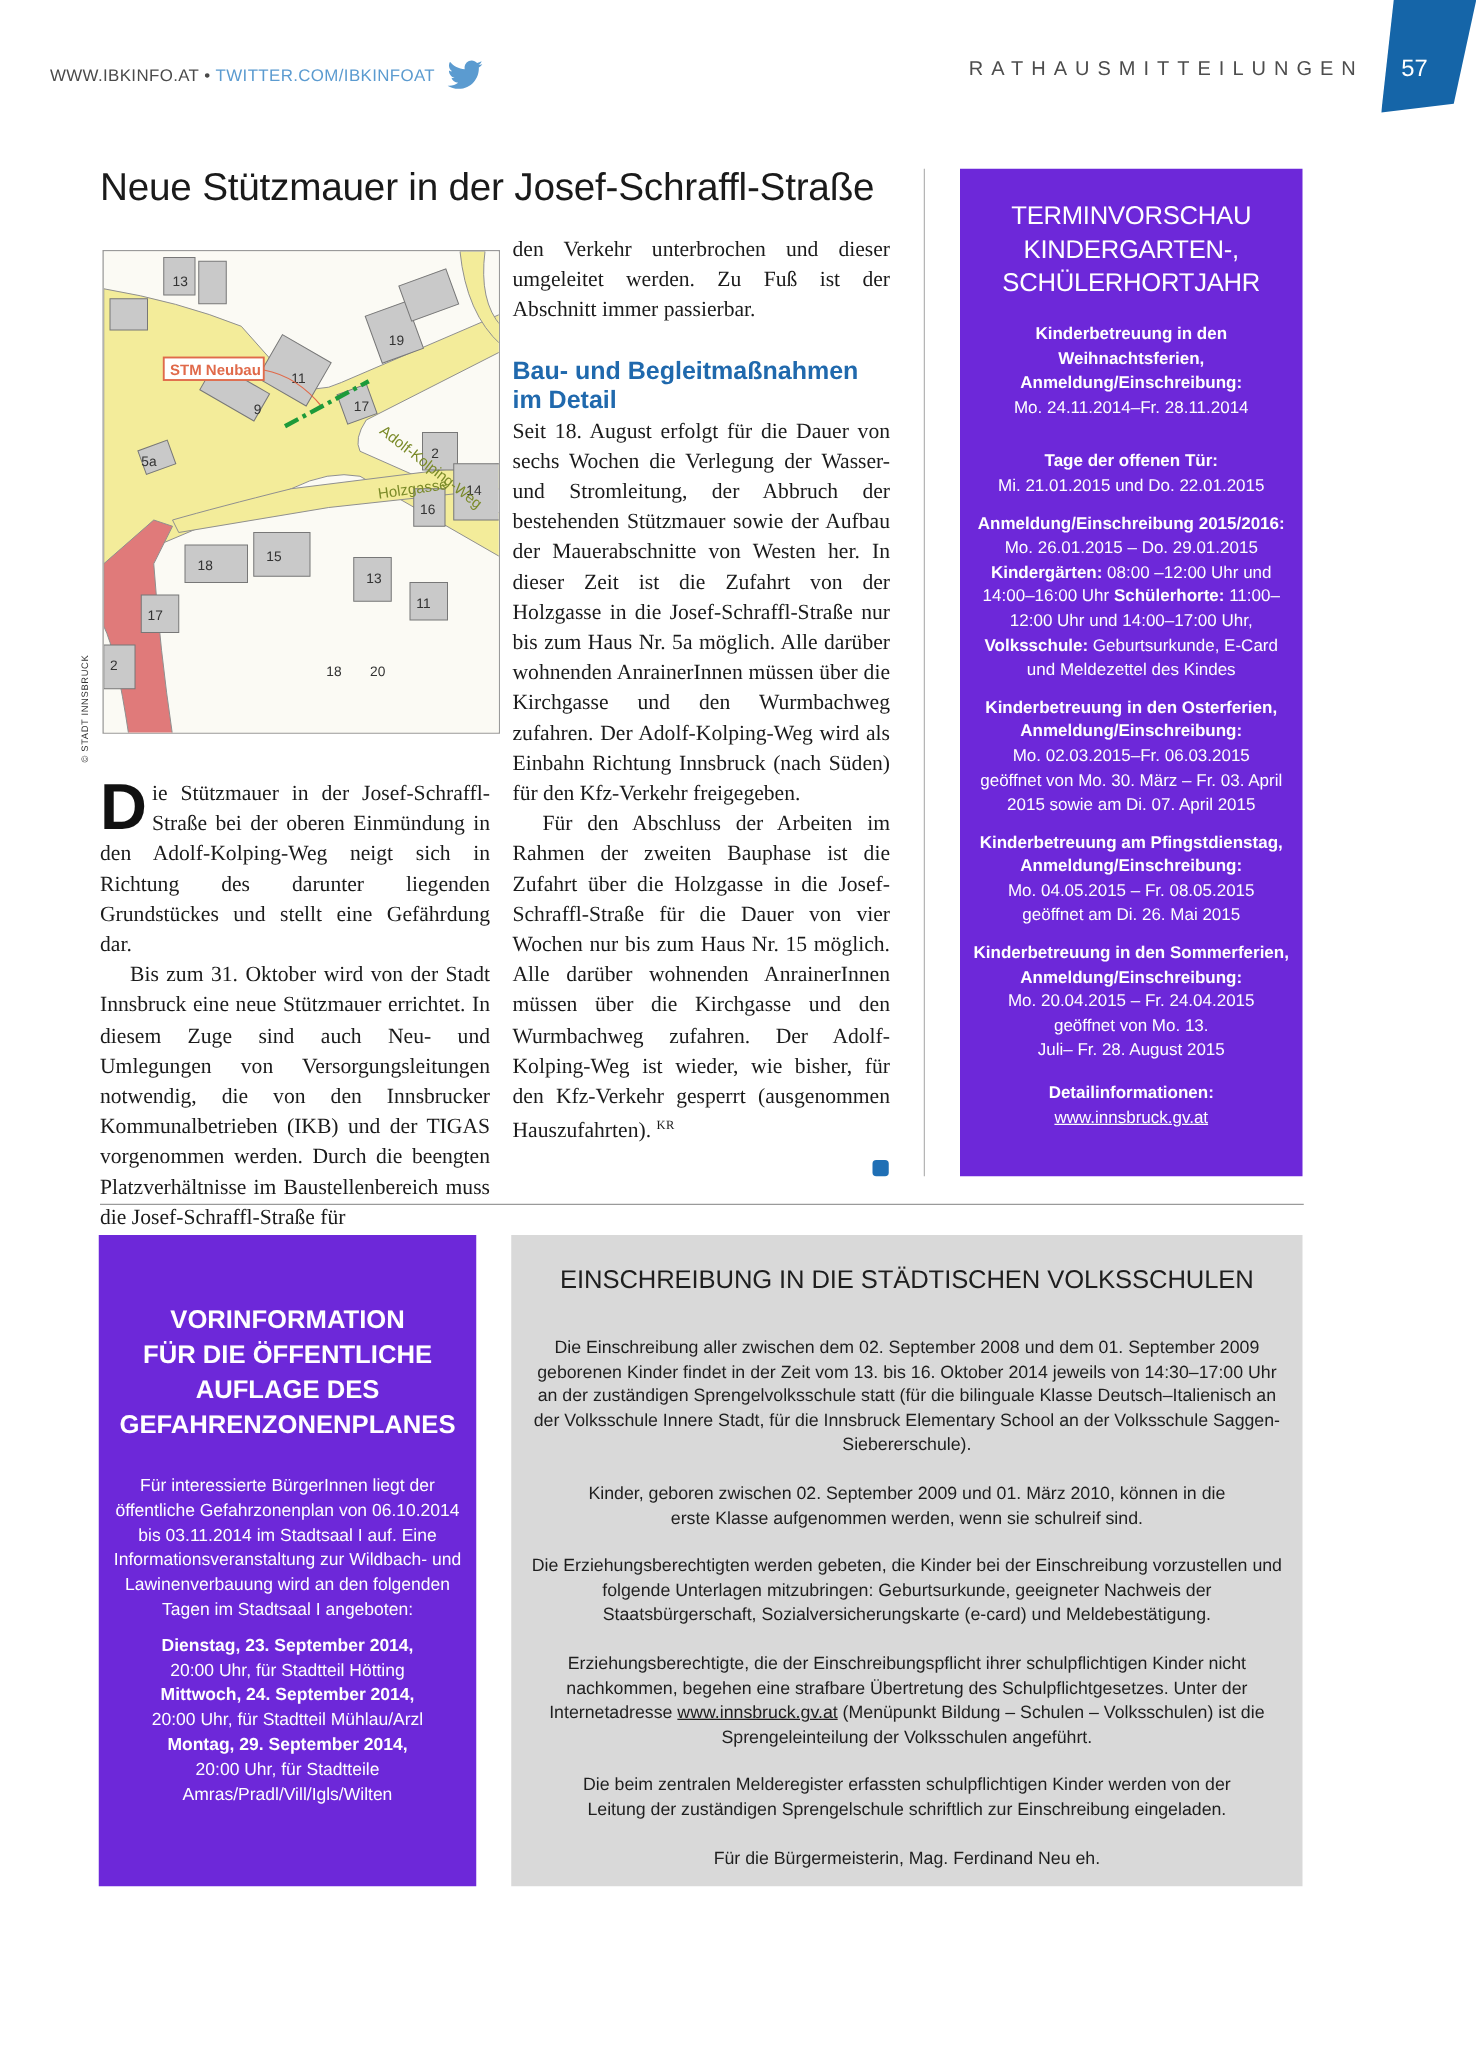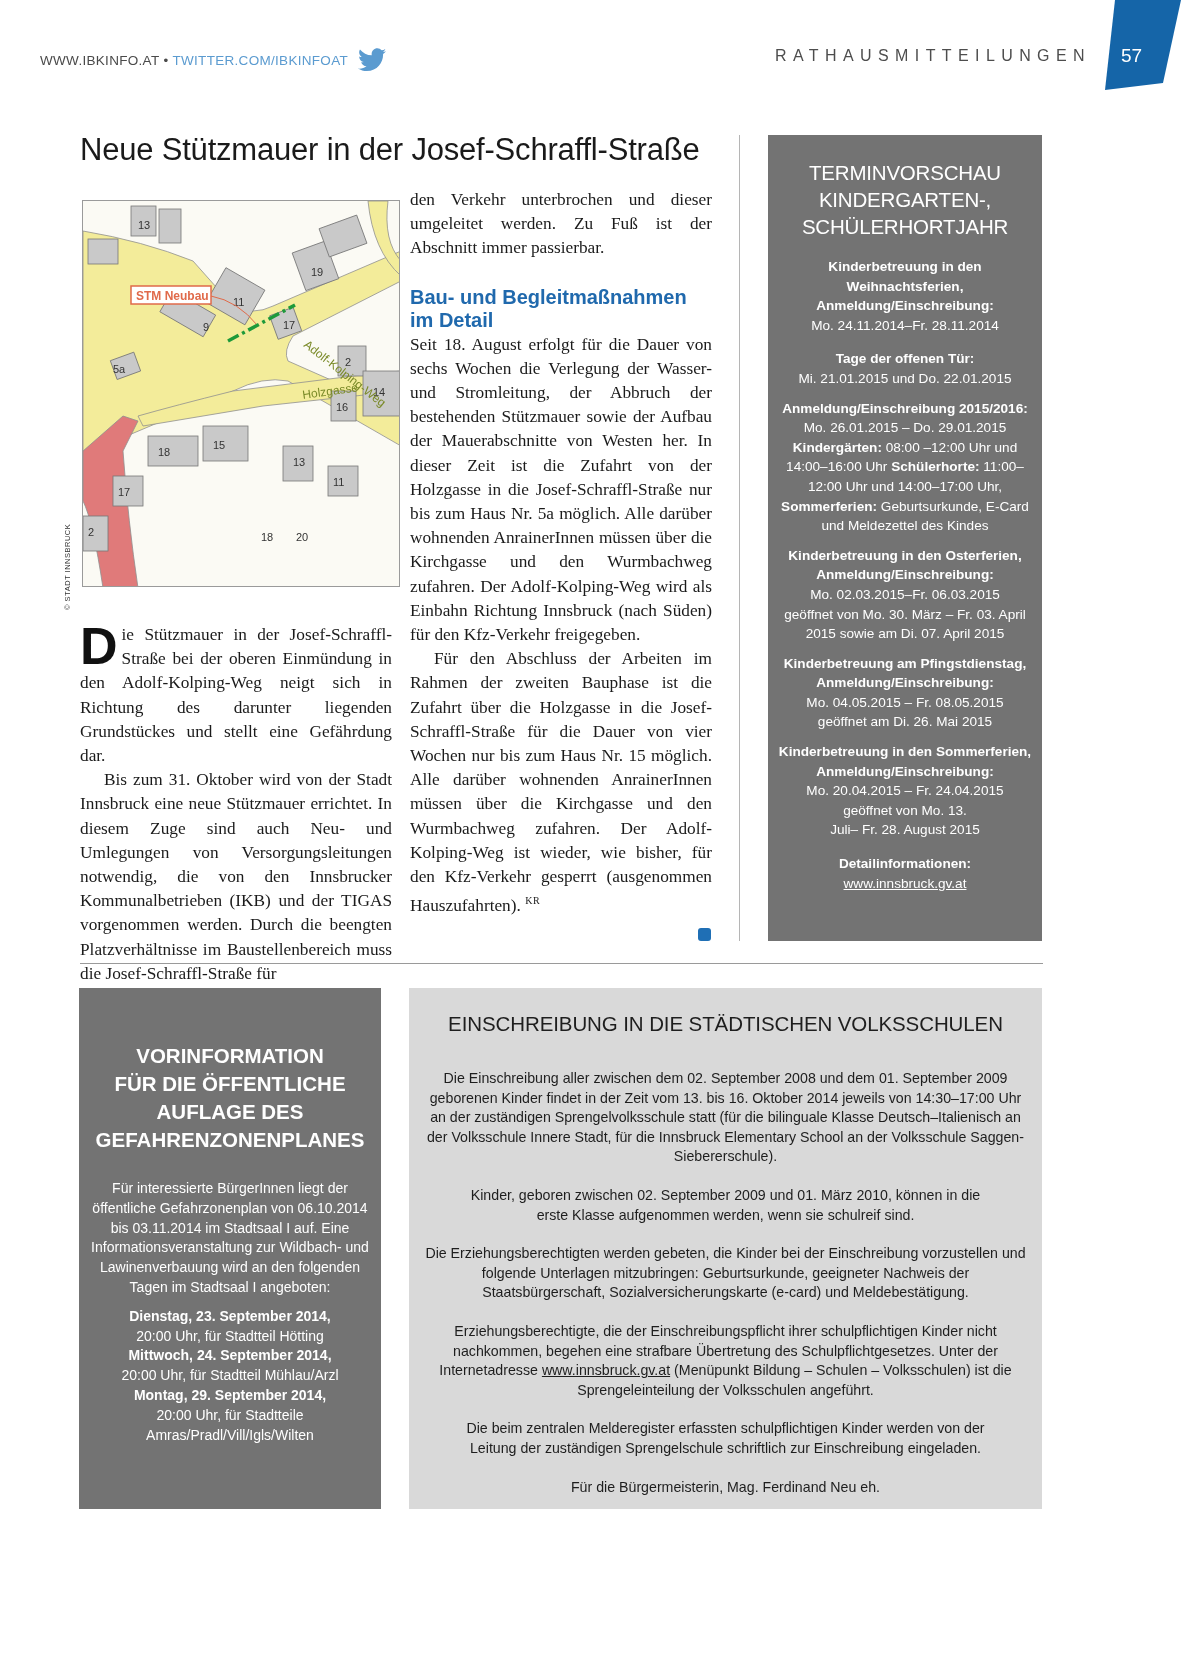--- a/index.html
+++ b/index.html
@@ -26,21 +26,21 @@
   .col1 p, .col2 p { text-indent: 0; }
   .indent { text-indent: 24px !important; }
   .dropcap { float: left; font-family: "Liberation Sans", sans-serif; font-weight: bold; font-size: 52px; line-height: 42px; margin: 2px 4px 0 0; color: #111; }
   .subhead { font-family: "Liberation Sans", sans-serif; font-size: 20px; line-height: 23px; color: #2069ad; margin: 25px 0 1px 0; text-align: left; }
   .kr { font-size: 10px; vertical-align: super; letter-spacing: 0.5px; }
   .endmark { position: absolute; left: 698px; top: 928px; width: 13px; height: 13px; border-radius: 3px; background: #1f6fb5; }
 
   .vline { position: absolute; left: 739px; top: 135px; width: 1px; height: 806px; background: #b5b5b5; }
   .hline { position: absolute; left: 80px; top: 963px; width: 963px; height: 1px; background: #9a9a9a; }
 
-  .bluebox { position: absolute; background: #737373; color: #fff; text-align: center; font-family: "Liberation Sans", sans-serif; }
+  .bluebox { position: absolute; background: #6d28d9; color: #fff; text-align: center; font-family: "Liberation Sans", sans-serif; }
   .box1 { left: 768px; top: 135px; width: 274px; height: 806px; padding-top: 24px; }
   .box1 .bt { font-size: 20.5px; line-height: 27px; letter-spacing: -0.2px; margin-bottom: 17px; }
   .box1 .blk { font-size: 13.6px; line-height: 19.6px; margin-bottom: 10px; }
   .b { font-weight: bold; }
   .u { text-decoration: underline; }
 
   .box2 { left: 79px; top: 988px; width: 302px; height: 521px; padding-top: 54px; }
   .box2 .bt { font-size: 20.5px; line-height: 28px; margin-bottom: 25px; font-weight: bold; }
   .box2 .blk { font-size: 14px; line-height: 19.8px; margin-bottom: 9px; }
 
@@ -150,32 +150,32 @@
 <div class="bluebox box1">
   <div class="bt">
     <div>TERMINVORSCHAU</div>
     <div>KINDERGARTEN-,</div>
     <div>SCHÜLERHORTJAHR</div>
   </div>
   <div class="blk">
     <div class="b" style="padding:0 28px">Kinderbetreuung in den Weihnachtsferien, Anmeldung/Einschreibung:</div>
     <div>Mo. 24.11.2014–Fr. 28.11.2014</div>
   </div>
-  <div class="blk" style="margin-top:14px">
+  <div class="blk" style="margin-top:24px">
     <div class="b">Tage der offenen Tür:</div>
     <div>Mi. 21.01.2015 und Do. 22.01.2015</div>
   </div>
   <div class="blk" style="padding:0 8px">
     <span class="b">Anmeldung/Einschreibung 2015/2016:</span>
     <span>Mo. 26.01.2015 – Do. 29.01.2015</span>
     <span class="b">Kindergärten:</span>
     <span>08:00 –12:00 Uhr und 14:00–16:00 Uhr</span>
     <span class="b">Schülerhorte:</span>
     <span>11:00–12:00 Uhr und 14:00–17:00 Uhr,</span>
-    <span class="b">Sommerferien:</span>
+    <span class="b">Volksschule:</span>
     <span>Geburtsurkunde, E-Card und Meldezettel des Kindes</span>
   </div>
   <div class="blk" style="padding:0 10px">
     <div class="b">Kinderbetreuung in den Osterferien, Anmeldung/Einschreibung:</div>
     <div>Mo. 02.03.2015–Fr. 06.03.2015</div>
     <div>geöffnet von Mo. 30. März – Fr. 03. April 2015 sowie am Di. 07. April 2015</div>
   </div>
   <div class="blk" style="padding:0 10px">
     <div class="b">Kinderbetreuung am Pfingstdienstag, Anmeldung/Einschreibung:</div>
     <div>Mo. 04.05.2015 – Fr. 08.05.2015</div>

